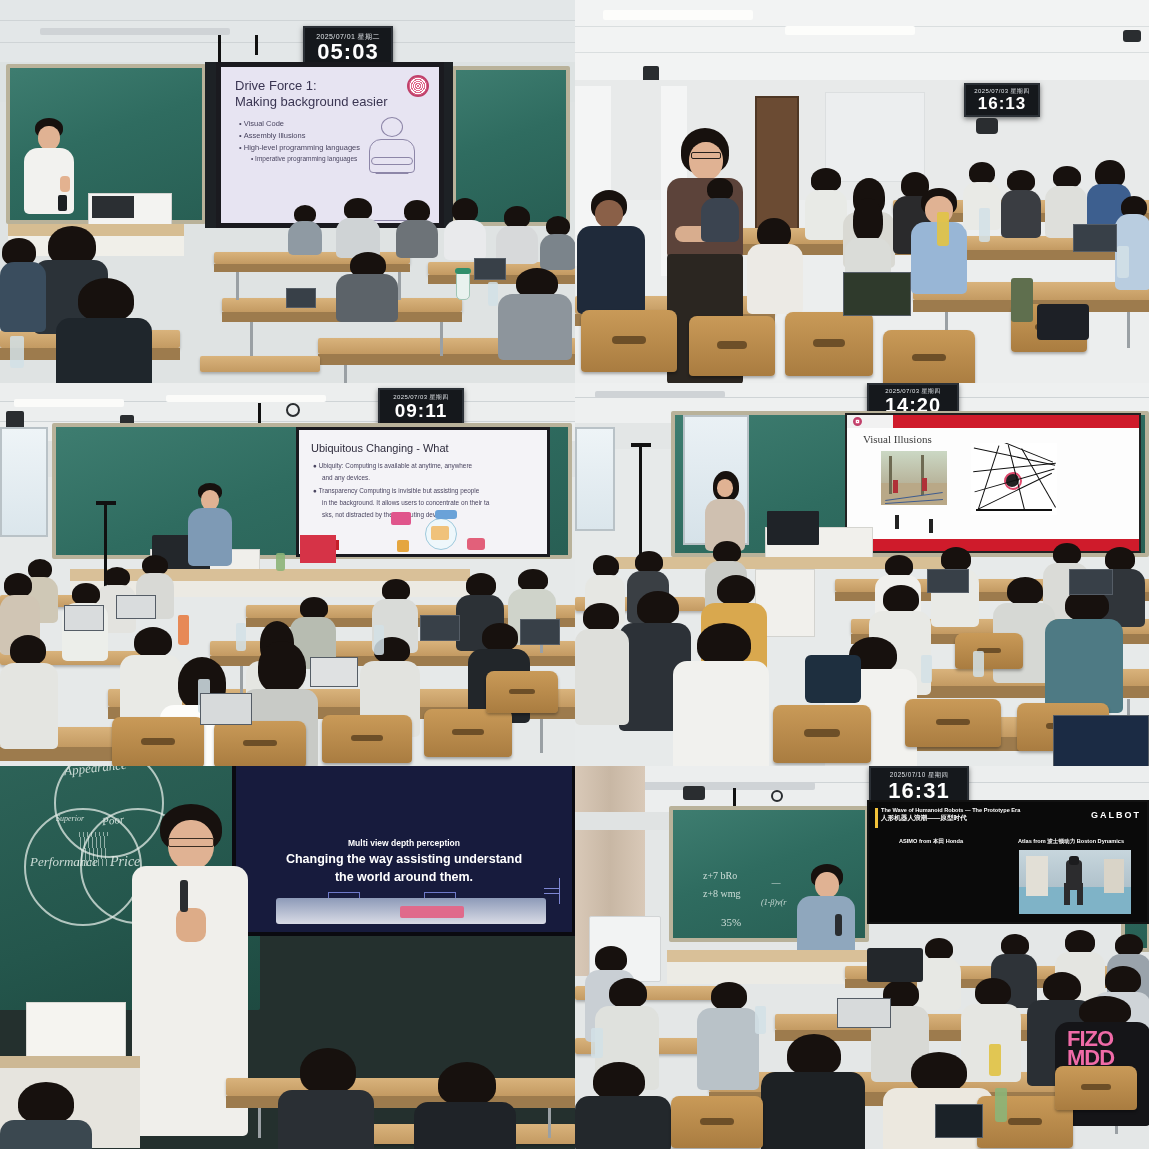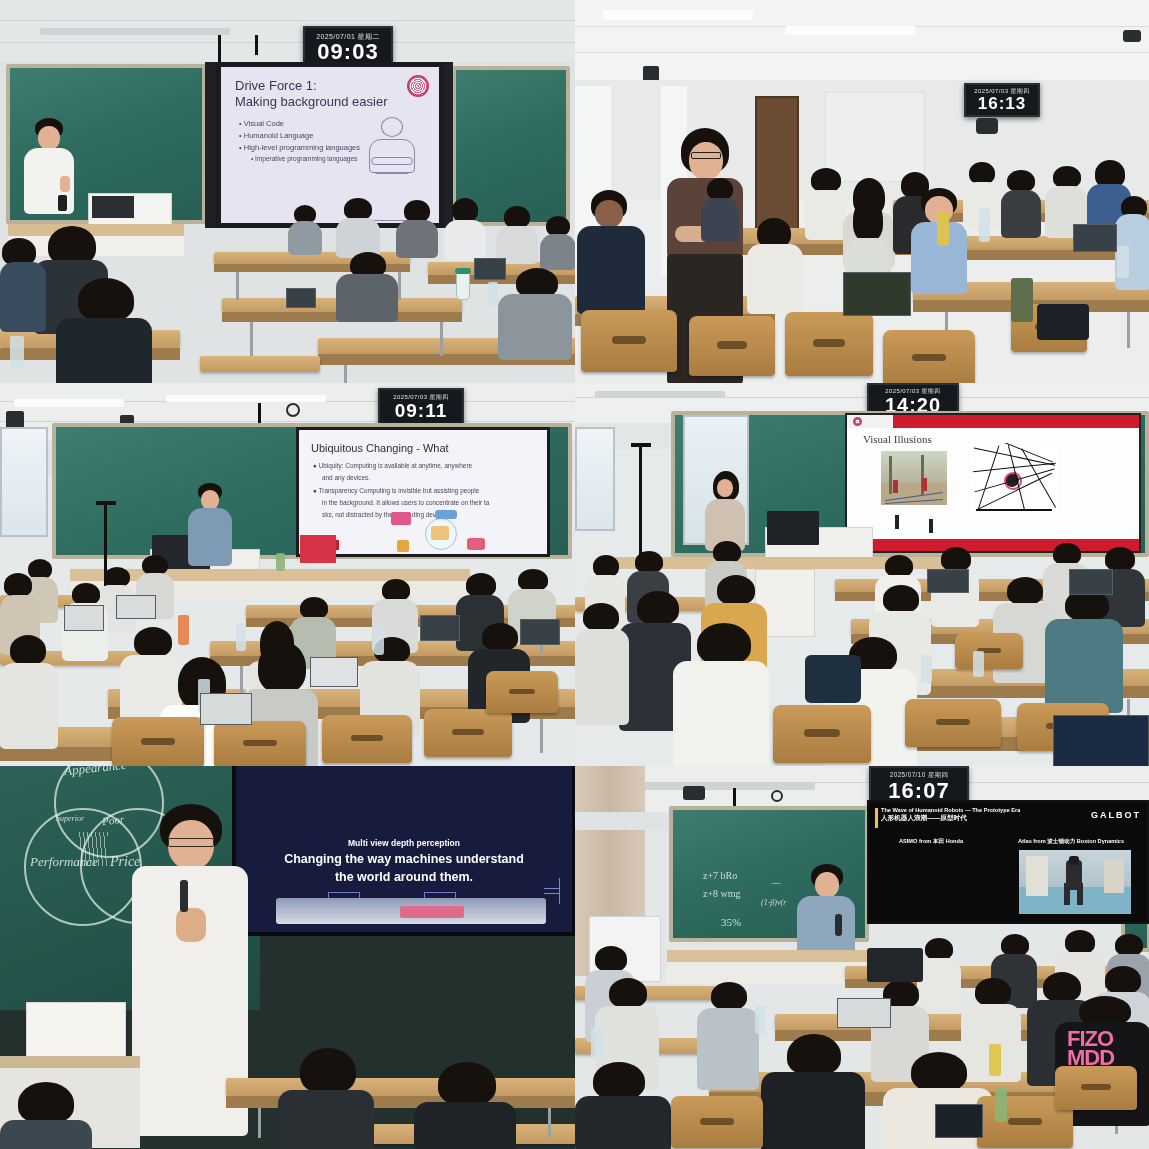--- a/index.html
+++ b/index.html
@@ -105,36 +105,36 @@
       <div class="ceil-line" style="top:42px;"></div>
       <div class="proj" style="left:40px;top:28px;width:190px;height:7px;"></div>
       <div class="rack" style="left:218px;top:35px;height:28px;"></div>
       <div class="rack" style="left:255px;top:35px;height:20px;"></div>
       <div class="wall" style="top:62px;height:40px;background:#dde2e2;"></div>
 
       <div class="clock" style="left:303px;top:26px;width:90px;height:44px;">
         <div class="cdate">
           <span>2025/07/01</span>&nbsp;<span>星期二</span>
         </div>
-        <div class="ctime">09:03</div>
+        <div class="ctime">05:03</div>
       </div>
 
       <div class="board" style="left:6px;top:64px;width:200px;height:160px;"></div>
       <div class="board" style="left:452px;top:66px;width:118px;height:160px;"></div>
       <div style="position:absolute;left:205px;top:62px;width:12px;height:166px;background:#1d2125;"></div>
       <div style="position:absolute;left:441px;top:62px;width:12px;height:166px;background:#1d2125;"></div>
 
       <div class="screen" style="left:216px;top:62px;width:228px;height:166px;">
         <div class="slide" style="inset:0;">
           <div class="pku-seal" style="right:10px;top:8px;width:22px;height:22px;"></div>
           <div class="slide-title" style="left:14px;top:11px;font-size:13px;">Drive Force 1:</div>
           <div class="slide-title" style="left:14px;top:27px;font-size:13px;">Making background easier</div>
           <div class="slide-bullets" style="left:18px;top:52px;font-size:7.5px;">
             <div>•&nbsp;<span>Visual Code</span></div>
-            <div>•&nbsp;<span>Humanoid Language</span></div>
+            <div>•&nbsp;<span>Assembly Illusions</span></div>
             <div>•&nbsp;<span>High-level programming languages</span></div>
             <div style="margin-left:12px;font-size:6.5px;">•&nbsp;<span>Imperative programming languages</span></div>
           </div>
 
           <div style="position:absolute;left:138px;top:50px;width:66px;height:110px;">
             <div style="position:absolute;left:22px;top:0;width:22px;height:20px;border:1.4px solid #8d86a8;border-radius:50%;"></div>
             <div style="position:absolute;left:10px;top:22px;width:46px;height:34px;border:1.4px solid #8d86a8;border-radius:12px 12px 4px 4px;"></div>
             <div style="position:absolute;left:4px;top:56px;width:58px;height:48px;border:1.4px solid #8d86a8;border-radius:0 0 8px 8px;clip-path:polygon(22% 0,78% 0,100% 100%,0 100%);"></div>
             <div style="position:absolute;left:12px;top:40px;width:42px;height:8px;border:1.2px solid #8d86a8;border-radius:4px;"></div>
           </div>
@@ -670,21 +670,21 @@
       <div class="venn" style="left:80px;top:42px;width:116px;height:116px;"></div>
       <div class="chalk" style="left:64px;top:-6px;font-size:13px;transform:rotate(-6deg);">Appearance</div>
       <div class="chalk" style="left:56px;top:48px;font-size:8px;">Superior</div>
       <div class="chalk" style="left:102px;top:48px;font-size:11px;transform:rotate(-7deg);">Poor</div>
       <div class="chalk" style="left:30px;top:88px;font-size:13px;">Performance</div>
       <div class="chalk" style="left:110px;top:88px;font-size:14px;">Price</div>
       <div style="position:absolute;left:78px;top:66px;width:30px;height:34px;background:repeating-linear-gradient(85deg,rgba(235,245,240,.55) 0 1px,transparent 1px 4px);"></div>
 
       <div class="web" style="left:232px;top:-10px;width:344px;height:180px;border:4px solid #0a0a10;">
         <div class="webhead" style="top:78px;font-size:8.5px;font-weight:bold;">Multi view depth perception</div>
-        <div class="webhead" style="top:92px;font-size:12.5px;font-weight:bold;">Changing the way machines understand</div>
+        <div class="webhead" style="top:92px;font-size:12.5px;font-weight:bold;">Changing the way assisting understand</div>
         <div class="webhead" style="top:110px;font-size:12.5px;font-weight:bold;">the world around them.</div>
 
         <div style="position:absolute;left:92px;top:132px;width:32px;height:22px;border:1px solid #6e79c9;"></div>
         <div style="position:absolute;left:188px;top:132px;width:32px;height:22px;border:1px solid #6e79c9;"></div>
         <div style="position:absolute;right:12px;top:128px;width:16px;height:16px;border-right:1px solid #7d86d4;border-top:1px solid #7d86d4;"></div>
         <div style="position:absolute;right:12px;bottom:38px;width:16px;height:16px;border-right:1px solid #7d86d4;border-bottom:1px solid #7d86d4;"></div>
         <div style="position:absolute;left:40px;bottom:8px;width:270px;height:26px;background:linear-gradient(#8d9ab8,#d9dbe6);border-radius:3px;"></div>
         <div style="position:absolute;left:164px;bottom:14px;width:64px;height:12px;background:#e06a8b;border-radius:2px;"></div>
       </div>
 
@@ -732,21 +732,21 @@
       <div class="rack" style="left:158px;top:22px;height:30px;"></div>
       <div style="position:absolute;left:196px;top:24px;width:12px;height:12px;border:2px solid #2a2d30;border-radius:50%;"></div>
       <div class="spk" style="left:108px;top:20px;width:22px;height:14px;border-radius:3px;"></div>
       <div class="curtain" style="left:0;top:0;width:70px;height:210px;"></div>
       <div class="ac" style="left:14px;top:150px;width:72px;height:66px;"></div>
 
       <div class="clock" style="left:294px;top:0px;width:100px;height:42px;">
         <div class="cdate" style="font-size:6.4px;">
           <span>2025/07/10</span>&nbsp;<span>星期四</span>
         </div>
-        <div class="ctime" style="font-size:22px;">16:07</div>
+        <div class="ctime" style="font-size:22px;">16:31</div>
       </div>
 
       <div class="wall" style="top:46px;height:18px;background:#e0e3e3;"></div>
       <div class="board" style="left:94px;top:40px;width:200px;height:136px;"></div>
       <div class="board" style="left:546px;top:36px;width:30px;height:150px;"></div>
 
       <div class="chalk" style="left:128px;top:104px;font-size:10px;font-style:normal;">z+7 bRo</div>
       <div class="chalk" style="left:128px;top:122px;font-size:10px;font-style:normal;">z+8 wmg</div>
       <div class="chalk" style="left:146px;top:150px;font-size:11px;font-style:normal;">35%</div>
       <div class="chalk" style="left:196px;top:112px;font-size:9px;">⎯⎯</div>

